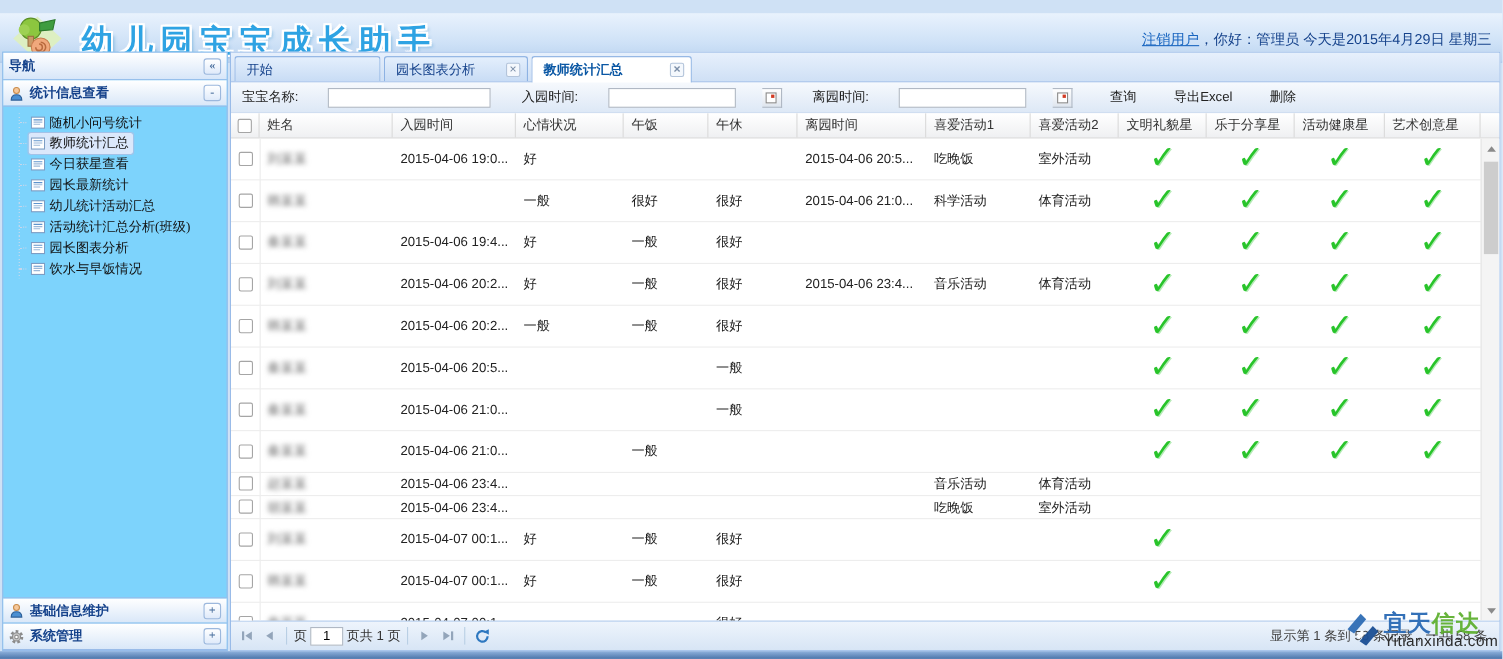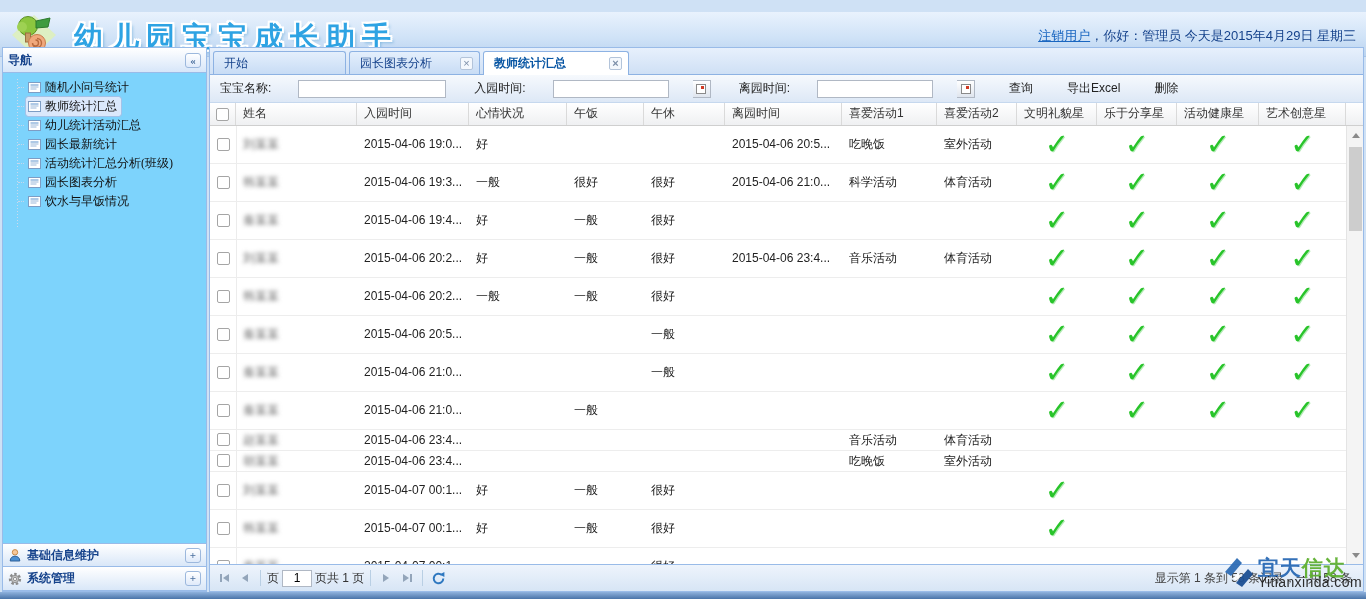--- a/index.html
+++ b/index.html
@@ -143,20 +143,31 @@
   </div>
 
   <div class="workspace">
 
     <div class="nav-panel">
       <div class="nav-header">
         <span>导航</span>
         <span class="sp"></span>
         <span class="tool">«</span>
       </div>
+      <div class="acc-header">
+        <span class="icon-14">
+          <svg width="14" height="14" viewBox="0 0 14 14">
+              <circle cx="7" cy="4.3" r="2.7" fill="#f6c89a" stroke="#c98c4b"></circle>
+              <path d="M2.2 13c0-3.2 2.1-4.8 4.8-4.8s4.8 1.6 4.8 4.8z" fill="#4a8fd2" stroke="#2c5f98"></path>
+            </svg>
+        </span>
+        <span>统计信息查看</span>
+        <span class="sp"></span>
+        <span class="tool">-</span>
+      </div>
       <ul class="tree" id="tree">
           <li class="tree-item">
             <span class="tree-inner">
               <span class="icon-14" style="width: 13px; height: 13px;"><svg width="13" height="13" viewBox="0 0 13 13">
                   <rect x="0.5" y="1.5" width="12" height="10" fill="#fff" stroke="#7d9dc4"></rect>
                   <line x1="2.5" y1="4" x2="10.5" y2="4" stroke="#5e93cc"></line>
                   <line x1="2.5" y1="6" x2="10.5" y2="6" stroke="#9bb8d9"></line>
                   <line x1="2.5" y1="8" x2="8.5" y2="8" stroke="#9bb8d9"></line>
                 </svg></span>
               <span class="tree-label">随机小问号统计</span>
@@ -174,32 +185,43 @@
             </span>
           </li>
           <li class="tree-item">
             <span class="tree-inner">
               <span class="icon-14" style="width: 13px; height: 13px;"><svg width="13" height="13" viewBox="0 0 13 13">
                   <rect x="0.5" y="1.5" width="12" height="10" fill="#fff" stroke="#7d9dc4"></rect>
                   <line x1="2.5" y1="4" x2="10.5" y2="4" stroke="#5e93cc"></line>
                   <line x1="2.5" y1="6" x2="10.5" y2="6" stroke="#9bb8d9"></line>
                   <line x1="2.5" y1="8" x2="8.5" y2="8" stroke="#9bb8d9"></line>
                 </svg></span>
+              <span class="tree-label">今日获星查看</span>
+            </span>
+          </li>
+          <li class="tree-item">
+            <span class="tree-inner">
+              <span class="icon-14" style="width: 13px; height: 13px;"><svg width="13" height="13" viewBox="0 0 13 13">
+                  <rect x="0.5" y="1.5" width="12" height="10" fill="#fff" stroke="#7d9dc4"></rect>
+                  <line x1="2.5" y1="4" x2="10.5" y2="4" stroke="#5e93cc"></line>
+                  <line x1="2.5" y1="6" x2="10.5" y2="6" stroke="#9bb8d9"></line>
+                  <line x1="2.5" y1="8" x2="8.5" y2="8" stroke="#9bb8d9"></line>
+                </svg></span>
+              <span class="tree-label">园长最新统计</span>
+            </span>
+          </li>
+          <li class="tree-item">
+            <span class="tree-inner">
+              <span class="icon-14" style="width: 13px; height: 13px;"><svg width="13" height="13" viewBox="0 0 13 13">
+                  <rect x="0.5" y="1.5" width="12" height="10" fill="#fff" stroke="#7d9dc4"></rect>
+                  <line x1="2.5" y1="4" x2="10.5" y2="4" stroke="#5e93cc"></line>
+                  <line x1="2.5" y1="6" x2="10.5" y2="6" stroke="#9bb8d9"></line>
+                  <line x1="2.5" y1="8" x2="8.5" y2="8" stroke="#9bb8d9"></line>
+                </svg></span>
               <span class="tree-label">幼儿统计活动汇总</span>
-            </span>
-          </li>
-          <li class="tree-item">
-            <span class="tree-inner">
-              <span class="icon-14" style="width: 13px; height: 13px;"><svg width="13" height="13" viewBox="0 0 13 13">
-                  <rect x="0.5" y="1.5" width="12" height="10" fill="#fff" stroke="#7d9dc4"></rect>
-                  <line x1="2.5" y1="4" x2="10.5" y2="4" stroke="#5e93cc"></line>
-                  <line x1="2.5" y1="6" x2="10.5" y2="6" stroke="#9bb8d9"></line>
-                  <line x1="2.5" y1="8" x2="8.5" y2="8" stroke="#9bb8d9"></line>
-                </svg></span>
-              <span class="tree-label">园长最新统计</span>
             </span>
           </li>
           <li class="tree-item">
             <span class="tree-inner">
               <span class="icon-14" style="width: 13px; height: 13px;"><svg width="13" height="13" viewBox="0 0 13 13">
                   <rect x="0.5" y="1.5" width="12" height="10" fill="#fff" stroke="#7d9dc4"></rect>
                   <line x1="2.5" y1="4" x2="10.5" y2="4" stroke="#5e93cc"></line>
                   <line x1="2.5" y1="6" x2="10.5" y2="6" stroke="#9bb8d9"></line>
                   <line x1="2.5" y1="8" x2="8.5" y2="8" stroke="#9bb8d9"></line>
                 </svg></span>
@@ -314,21 +336,20 @@
             <span class="cell" style="left: 639px;">吃晚饭</span>
             <span class="cell" style="left: 734px;">室外活动</span>
             <span class="check" style="left: 807px; width: 80px;">✓</span>
             <span class="check" style="left: 887px; width: 80px;">✓</span>
             <span class="check" style="left: 967px; width: 82px;">✓</span>
             <span class="check" style="left: 1049px; width: 87px;">✓</span>
           </div>
           <div class="row tall">
             <span class="checkbox rowcb"></span>
             <span class="cell name" style="left: 33px;">韩某某</span>
-            <span class="cell" style="left: 154px;">2015-04-06 19:3...</span>
             <span class="cell" style="left: 266px;">一般</span>
             <span class="cell" style="left: 364px;">很好</span>
             <span class="cell" style="left: 441px;">很好</span>
             <span class="cell" style="left: 522px;">2015-04-06 21:0...</span>
             <span class="cell" style="left: 639px;">科学活动</span>
             <span class="cell" style="left: 734px;">体育活动</span>
             <span class="check" style="left: 807px; width: 80px;">✓</span>
             <span class="check" style="left: 887px; width: 80px;">✓</span>
             <span class="check" style="left: 967px; width: 82px;">✓</span>
             <span class="check" style="left: 1049px; width: 87px;">✓</span>

